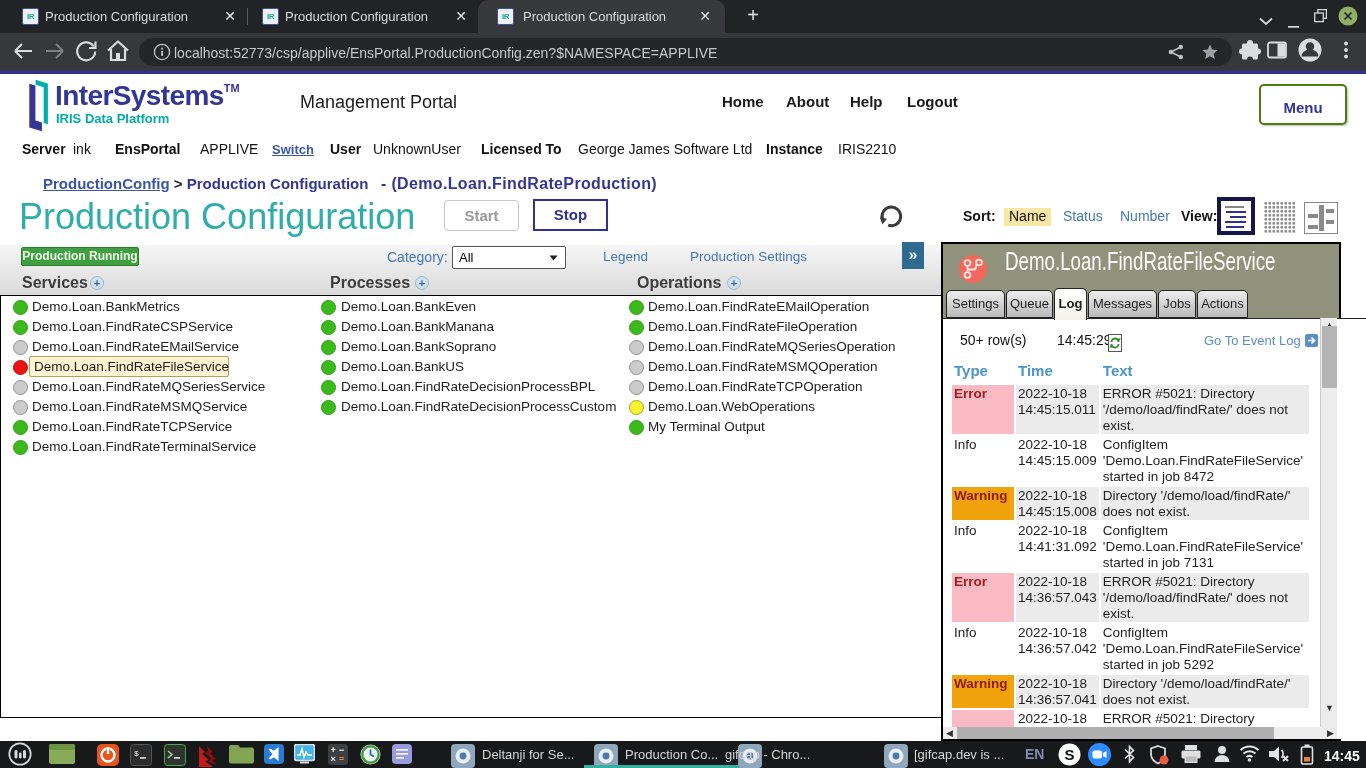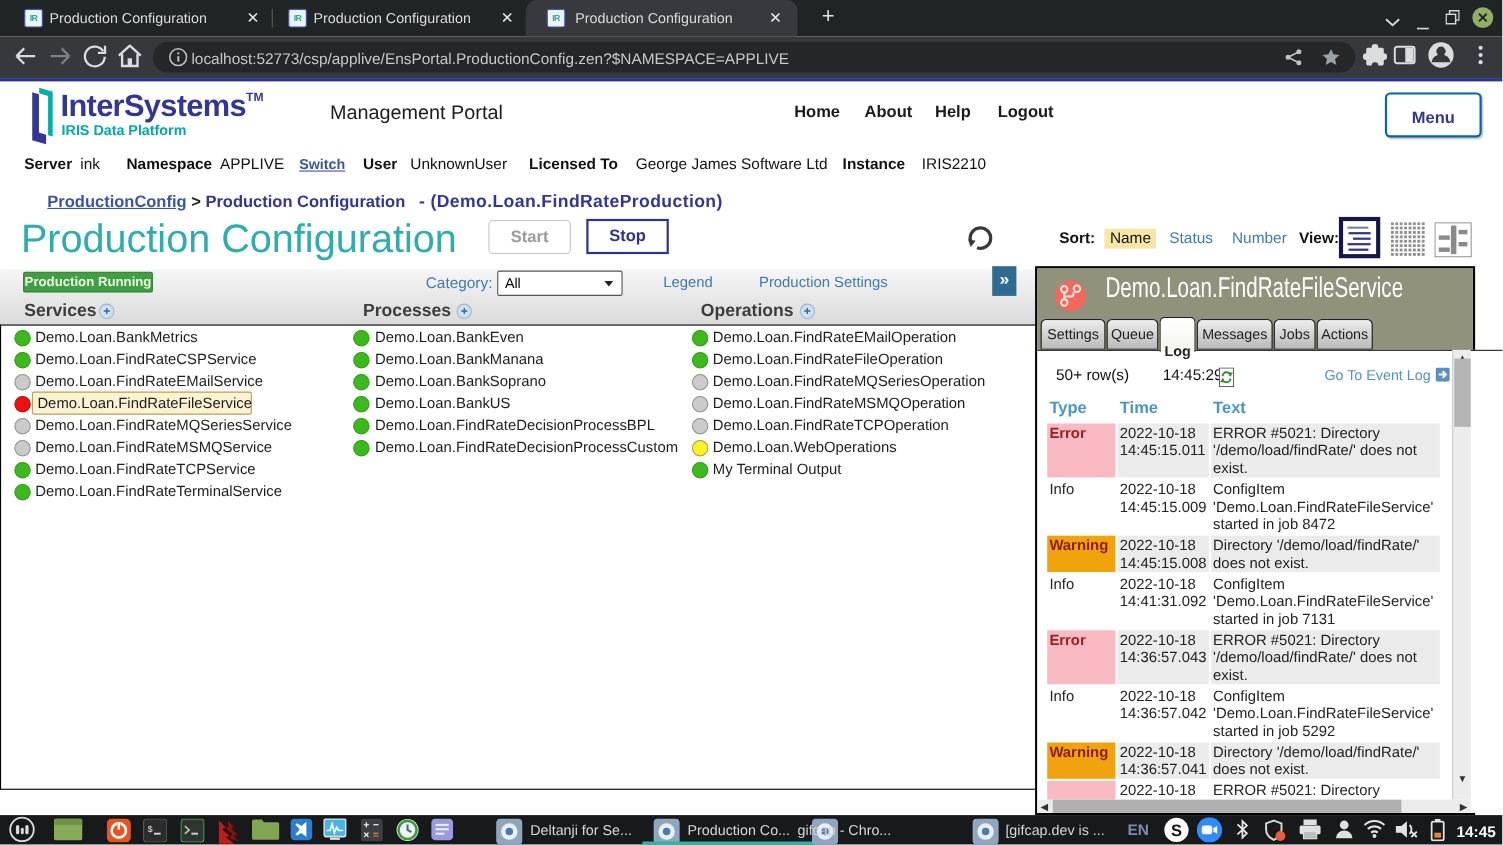--- a/index.html
+++ b/index.html
@@ -21,21 +21,21 @@
 #toolbar { position:absolute; left:0; top:33px; width:1366px; height:38px; background:#36383b; }
 #addrbar { position:absolute; left:139px; top:38px; width:1093px; height:28px; background:#242628; border-radius:14px; }
 #addrbar .url { position:absolute; left:35px; top:7px; font-size:14px; color:#c6c9cc; white-space:nowrap; }
 .navic { position:absolute; top:36px; width:30px; height:30px; }
 
 #navline { position:absolute; left:0; top:71px; width:1366px; height:3px; background:#2d3192; }
 #mlogo-text { position:absolute; left:55px; top:82px; color:#333695; font-size:28px; font-weight:bold; letter-spacing:-0.6px; line-height:1; }
 #mlogo-sub { position:absolute; left:56px; top:112px; color:#00aca4; font-size:13px; font-weight:bold; line-height:1; }
 #mgmt { position:absolute; left:300px; top:93px; font-size:18px; color:#1b1b1b; line-height:1; transform:scaleX(1.0); }
 .toplink { position:absolute; top:94px; font-size:15px; font-weight:bold; color:#1a1a1a; line-height:1; }
-#menubtn { position:absolute; left:1259px; top:84px; width:88px; height:41px; border:2px solid #0369a1; border-radius:5px; background:#fff; box-shadow:1px 1px 2px #bbb; }
+#menubtn { position:absolute; left:1259px; top:84px; width:88px; height:41px; border:2px solid #4d7c0f; border-radius:5px; background:#fff; box-shadow:1px 1px 2px #bbb; }
 #menubtn span { position:absolute; left:0; right:0; top:13px; text-align:center; color:#333695; font-weight:bold; font-size:15px; }
 .srv { position:absolute; top:141px; font-size:14px; color:#111; line-height:1.2; white-space:nowrap; }
 #breadcrumb { position:absolute; left:43px; top:176px; font-size:15px; font-weight:bold; color:#333695; line-height:1; }
 #breadcrumb a { color:#3a55a5; text-decoration:underline; }
 #ptitle { position:absolute; left:19px; top:199px; font-size:36px; color:#2dadab; line-height:1; letter-spacing:0px; }
 #startbtn { position:absolute; left:444px; top:200px; width:75px; height:31px; border:1px solid #c6c6c6; border-radius:4px; background:#fff; color:#9a9a9a; font-weight:bold; font-size:15px; text-align:center; line-height:29px; }
 #stopbtn { position:absolute; left:533px; top:199px; width:75px; height:32px; border:2px solid #2e3192; border-radius:0; background:#fff; color:#2e3192; font-weight:bold; font-size:15px; text-align:center; line-height:28px; }
 .sortel { position:absolute; top:209px; font-size:14px; color:#111; line-height:1.1; }
 .viewic { position:absolute; top:199px; }
 
@@ -187,21 +187,21 @@
 <div id="mgmt">Management Portal</div>
 <div class="toplink" style="left:722px;">Home</div>
 <div class="toplink" style="left:786px;">About</div>
 <div class="toplink" style="left:850px;">Help</div>
 <div class="toplink" style="left:907px;">Logout</div>
 <div id="menubtn">
       <span>Menu</span>
     </div>
 <div class="srv" style="left:22px; font-weight:bold;">Server</div>
 <div class="srv" style="left:73px;">ink</div>
-<div class="srv" style="left:115px; font-weight:bold;">Namespace</div>
+<div class="srv" style="left:115px; font-weight:bold;">EnsPortal</div>
 <div class="srv" style="left:200px;">APPLIVE</div>
 <div class="srv" style="left:272px; color:#3a55a5; font-weight:bold; font-size:13px; text-decoration:underline; top:142px;">Switch</div>
 <div class="srv" style="left:330px; font-weight:bold;">User</div>
 <div class="srv" style="left:373px;">UnknownUser</div>
 <div class="srv" style="left:481px; font-weight:bold;">Licensed To</div>
 <div class="srv" style="left:578px;">George James Software Ltd</div>
 <div class="srv" style="left:766px; font-weight:bold;">Instance</div>
 <div class="srv" style="left:838px;">IRIS2210</div>
 <div id="breadcrumb"><a>ProductionConfig</a> <span style="color:#222;">&gt;</span> Production Configuration&nbsp;&nbsp; <span style="font-size:16px; letter-spacing:0.35px;">- (Demo.Loan.FindRateProduction)</span></div>
 <div id="ptitle">Production Configuration</div>
@@ -363,21 +363,21 @@
           <g stroke="#fde8e4" stroke-width="1.8" fill="none">
             <circle cx="8.5" cy="8" r="2.9"></circle>
             <circle cx="8.5" cy="20" r="2.9"></circle>
             <circle cx="20" cy="7.5" r="2.9"></circle>
             <path d="M8.5,11 L8.5,17 M8.5,14.5 L14.5,14.5 Q17,14.5 17,12 L17,10.5"></path>
           </g>
         </svg></div>
   <div id="ptitle2">Demo.Loan.FindRateFileService</div>
   <div class="ptab" style="left:3px; top:46px; width:59px;">Settings</div>
   <div class="ptab" style="left:63px; top:46px; width:47px;">Queue</div>
-  <div class="ptab active" style="left:111px; top:44px; width:33px; height:32px; padding-top:24px;">Log</div>
+  <div class="ptab active" style="left:111px; top:44px; width:33px; height:32px; padding-top:8px;">Log</div>
   <div class="ptab" style="left:145px; top:46px; width:69px;">Messages</div>
   <div class="ptab" style="left:215px; top:46px; width:38px;">Jobs</div>
   <div class="ptab" style="left:254px; top:46px; width:51px;">Actions</div>
   <div id="pbody">
     <div id="rowinfo">50+ row(s)</div>
     <div id="timeinfo">14:45:29</div>
     <svg class="abs" style="left:165px; top:15px;" width="14" height="18">
           <rect x="0.5" y="0.5" width="13" height="17" fill="#fff" stroke="#555"></rect>
           <path d="M3.5,8 a3.5,3.5 0 0 1 7,0" stroke="#2e8b2e" stroke-width="1.8" fill="none"></path>
           <path d="M10.5,8 l2.4,-3.4 l-4.6,0 z" fill="#2e8b2e"></path>

